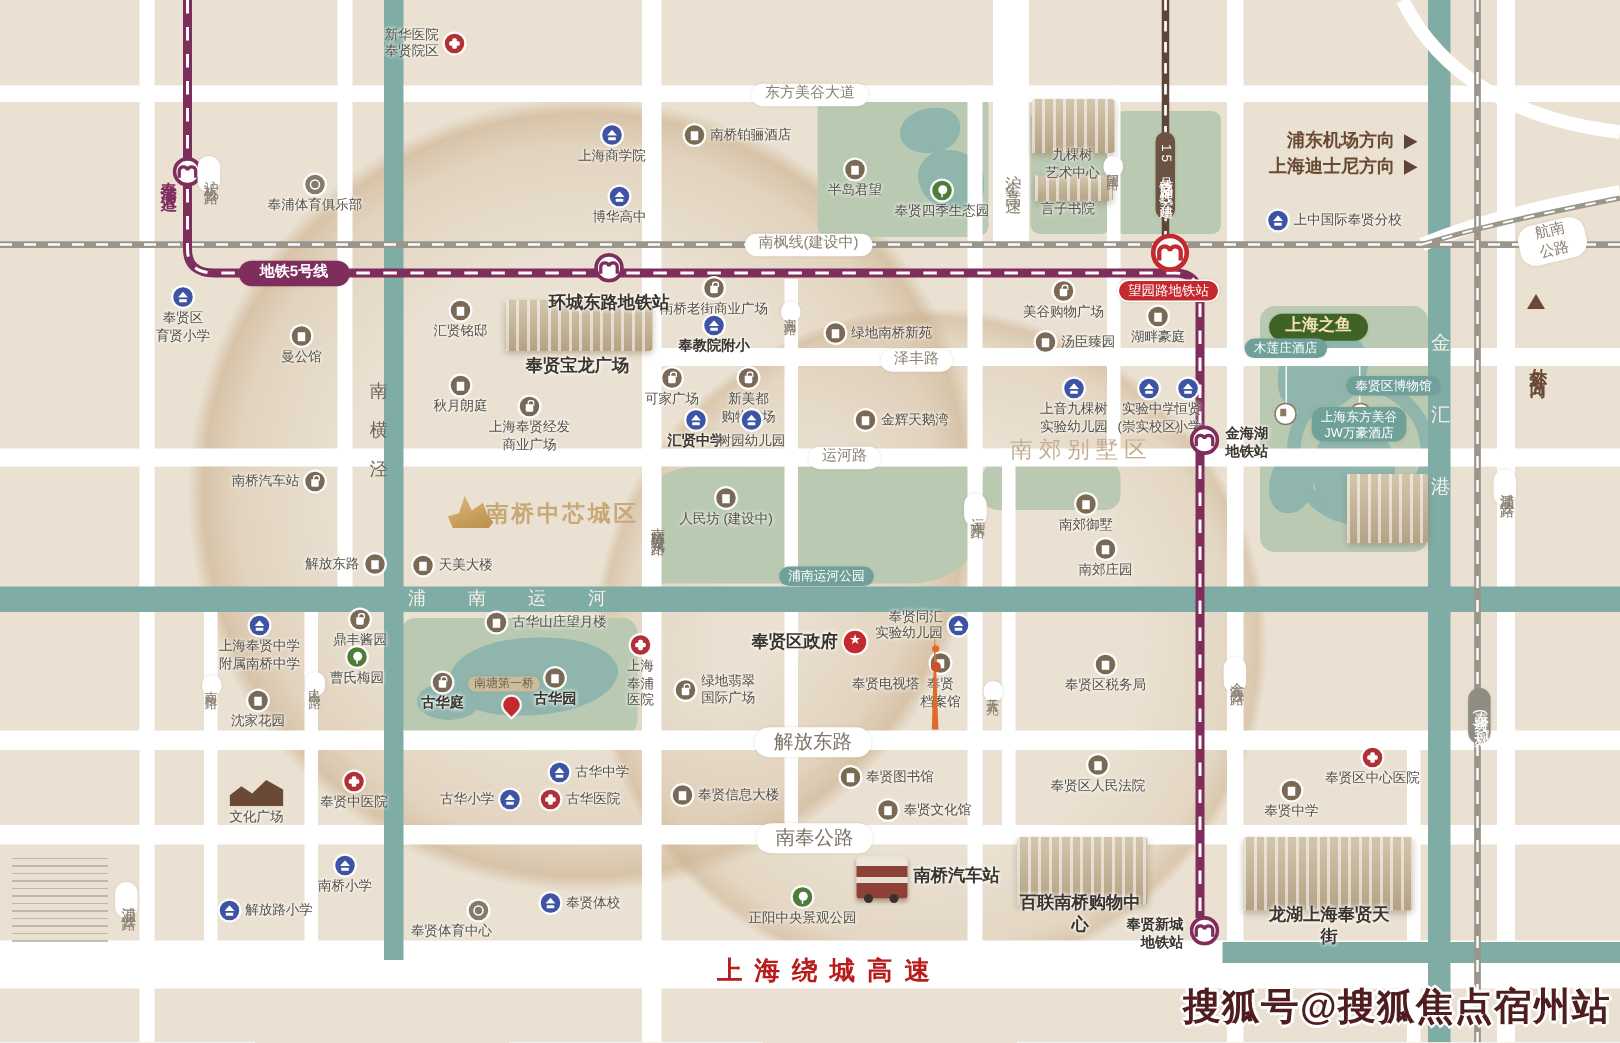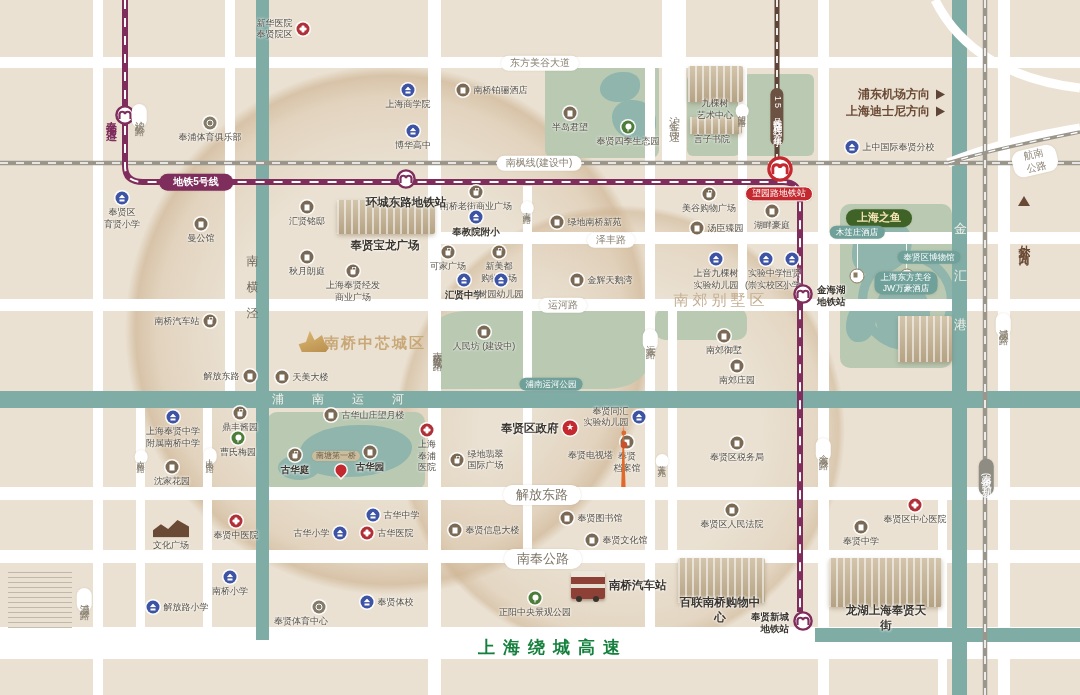--- a/index.html
+++ b/index.html
@@ -15,21 +15,21 @@
   
   .canal{position:absolute;background:#7FACA5;z-index:4;}
   svg.lines{position:absolute;left:0;top:0;z-index:5;}
   .illu{position:absolute;z-index:6;border-radius:2px;
         background:linear-gradient(180deg,#d3c5ac,#b5a284);
         box-shadow:0 2px 4px rgba(120,100,70,.35);}
   .illu:after{content:"";position:absolute;inset:0;
         background:repeating-linear-gradient(90deg,rgba(255,255,255,.55) 0 2px,transparent 2px 7px);}
   
   .plain{position:absolute;transform:translate(-50%,-50%);white-space:pre-line;z-index:7;text-align:center;}
-  .c-highway{font-size:17px;font-weight:bold;letter-spacing:8px;color:#15803d;}
+  .c-highway{font-size:17px;font-weight:bold;letter-spacing:8px;color:#b91c1c;}
   .c-district{font-family:"Liberation Serif",serif;font-size:15px;letter-spacing:4px;color:#C3AE92;}
   .c-core{font-family:"Liberation Serif",serif;font-size:15px;font-weight:bold;letter-spacing:2px;color:#C9A878;}
   .c-canal-d{writing-mode:vertical-rl;font-size:12px;letter-spacing:26px;color:#6E675C;}
   .c-canal-w{writing-mode:vertical-rl;font-size:13px;letter-spacing:48px;color:#F2EFE7;}
   .c-canal-wh{font-size:12px;letter-spacing:28px;color:#F4F1E9;}
   .c-metro-t{writing-mode:vertical-rl;font-size:11px;font-weight:bold;letter-spacing:3px;color:#7E2D5C;}
   .c-road-t{writing-mode:vertical-rl;font-size:11px;letter-spacing:5px;color:#8A8172;}
   .c-road-t2{writing-mode:vertical-rl;font-size:9.5px;letter-spacing:2px;color:#7C7466;}
   .c-dirv{writing-mode:vertical-rl;font-size:11.5px;font-weight:bold;letter-spacing:3px;color:#6B4A35;}
   
@@ -181,20 +181,21 @@
   </svg>
 
   <div class="conn" style="left:857px;top:238px;height:32px;"></div>
   <div class="conn" style="left:906px;top:244px;height:26px;"></div>
 
 
   <div class="arrow-up" style="left:1018px;top:196px;"></div>
 
   <div class="disc"></div>
 
+  <div class="wm">搜狐号@搜狐焦点宿州站</div>
 <div class="illu" style="width: 98px; height: 34px; position: absolute; left: 337px; top: 200px;"></div>
     <div class="illu" style="width: 55px; height: 36px; position: absolute; left: 688px; top: 66px;"></div>
     <div class="illu" style="width: 52px; height: 17px; position: absolute; left: 690px; top: 117px;"></div>
     <div class="illu" style="width: 54px; height: 46px; position: absolute; left: 898px; top: 316px;"></div>
     <div class="illu" style="width: 87px; height: 45px; position: absolute; left: 678px; top: 558px;"></div>
     <div class="illu" style="width: 113px; height: 49px; position: absolute; left: 829px; top: 558px;"></div>
     <div class="plain c-highway" style="position: absolute; left: 553px; top: 647px;">上海绕城高速</div>
     <div class="plain c-district" style="position: absolute; left: 721px; top: 300px;">南郊别墅区</div>
     <div class="plain c-core" style="position: absolute; left: 375px; top: 343px;">南桥中芯城区</div>
     <div class="plain c-canal-d" style="position: absolute; left: 252px; top: 284px;">南横泾</div>

